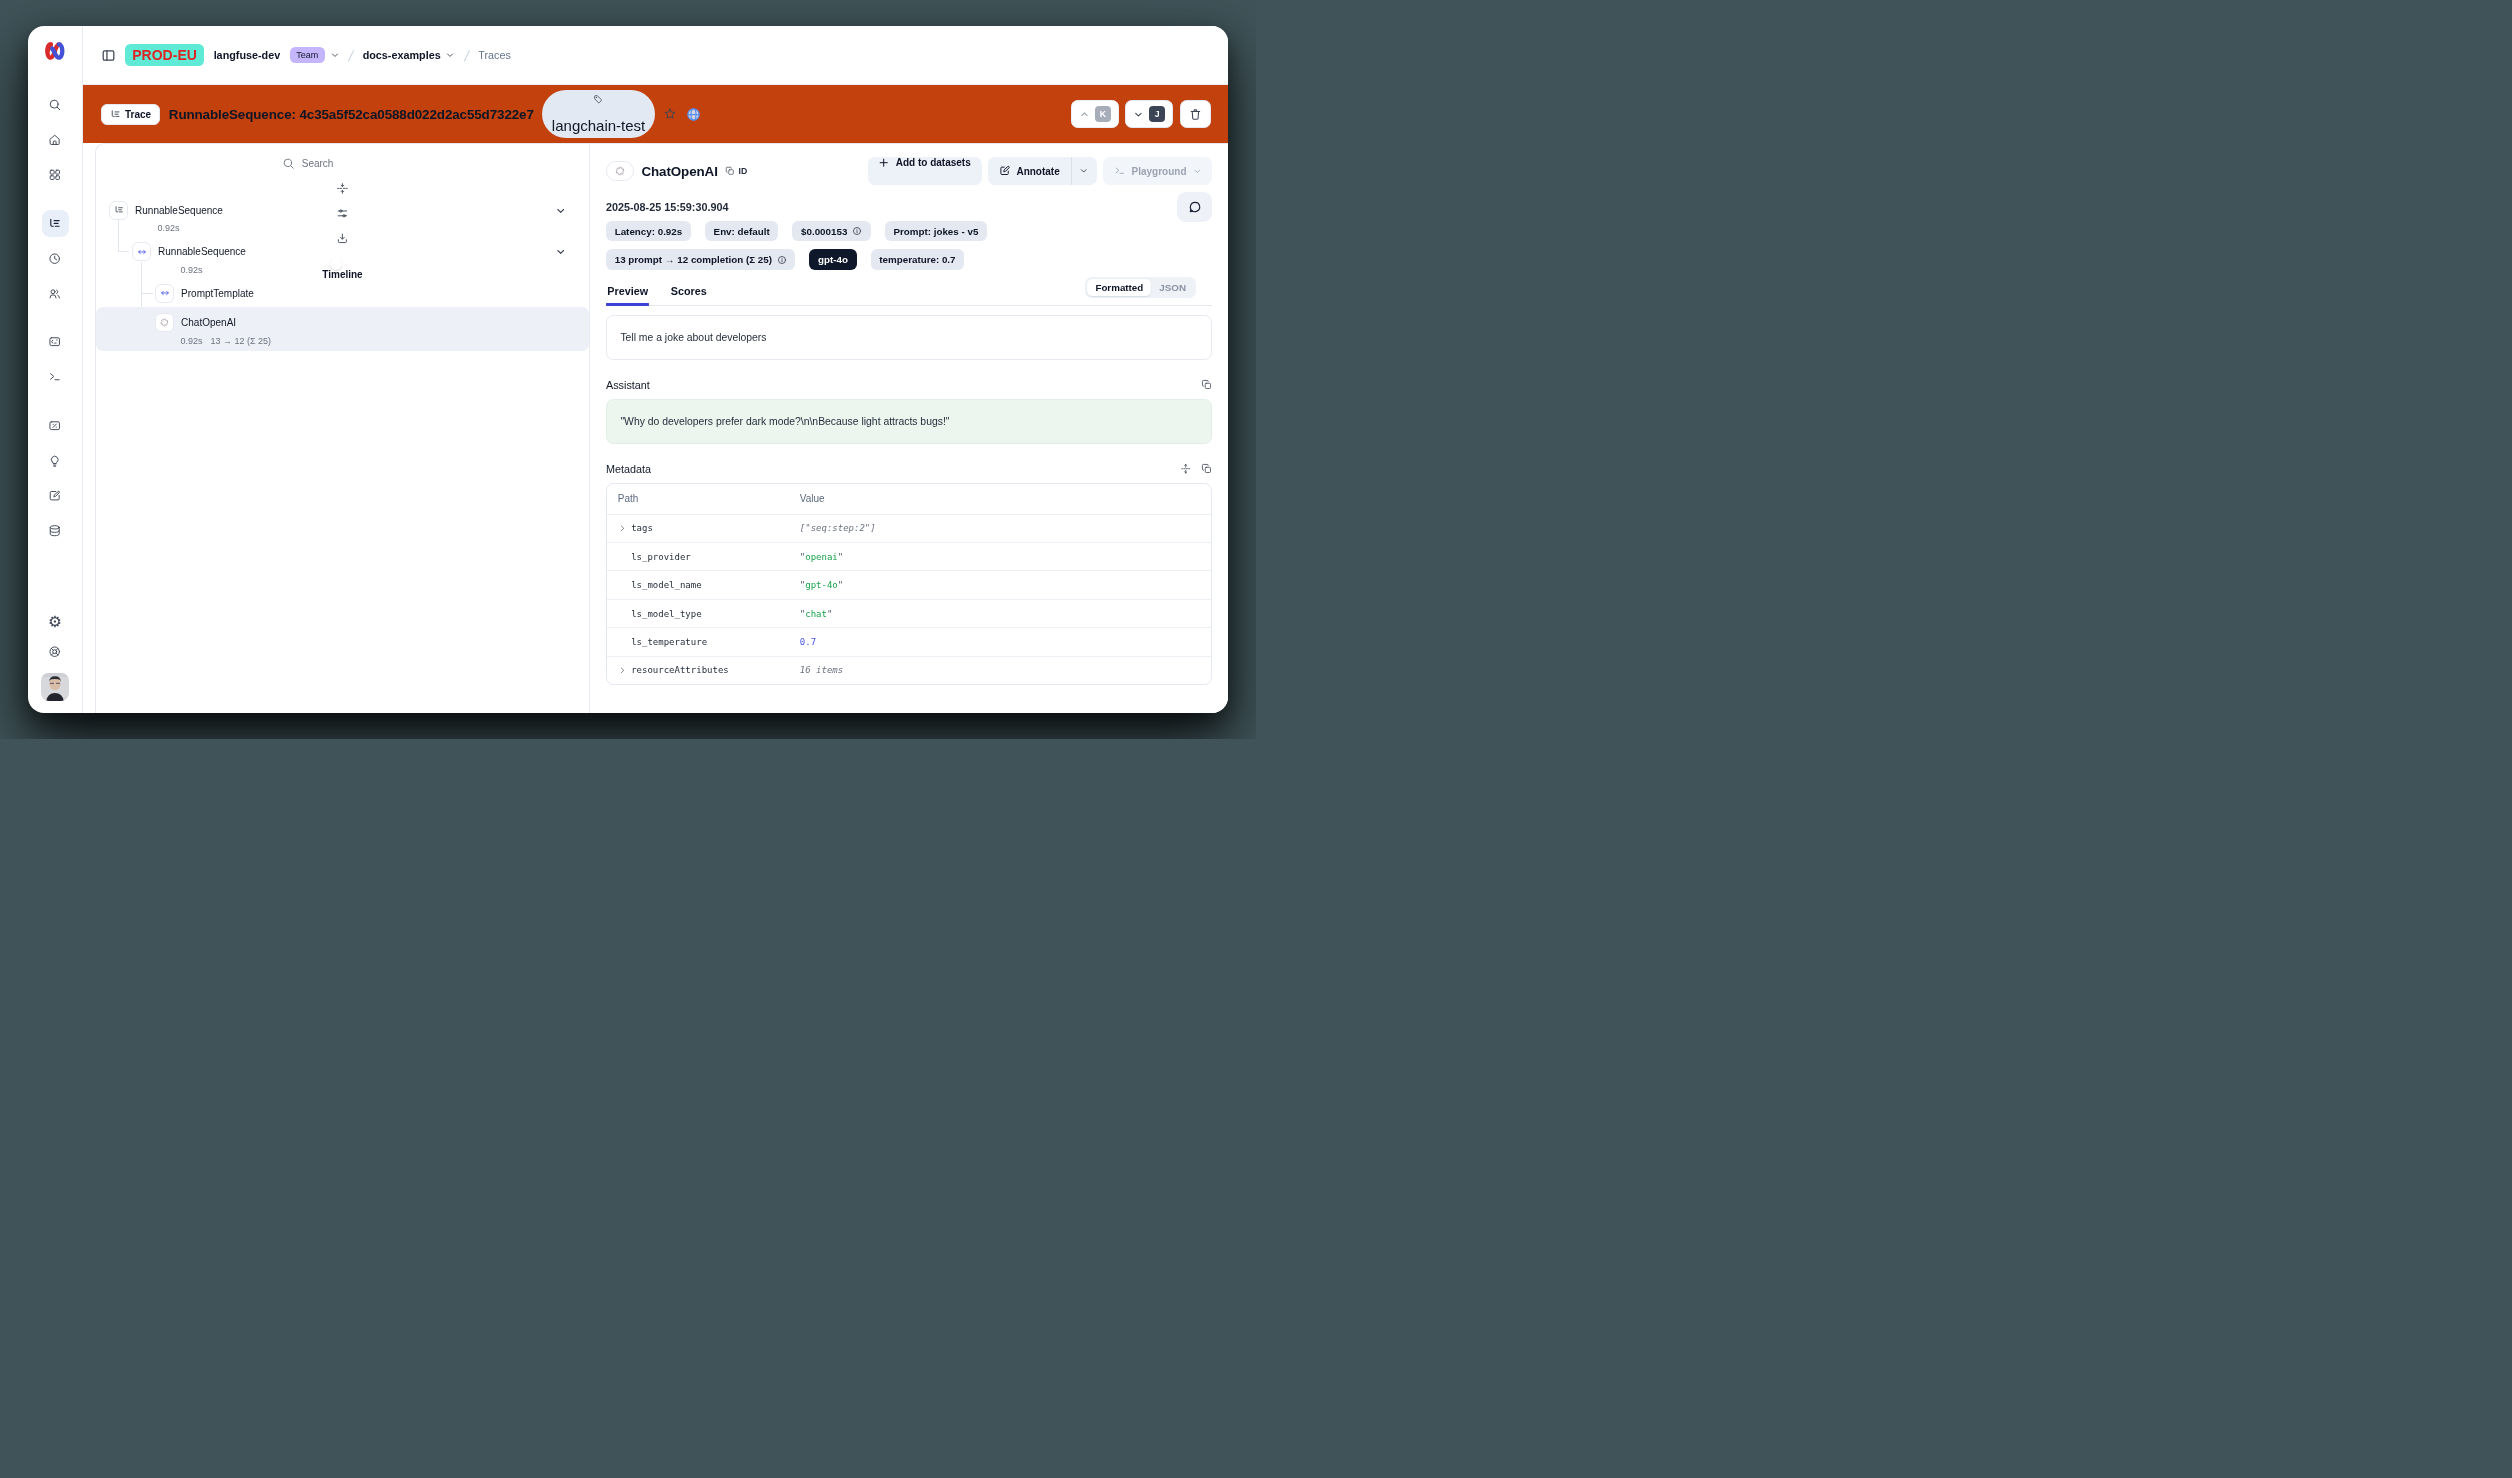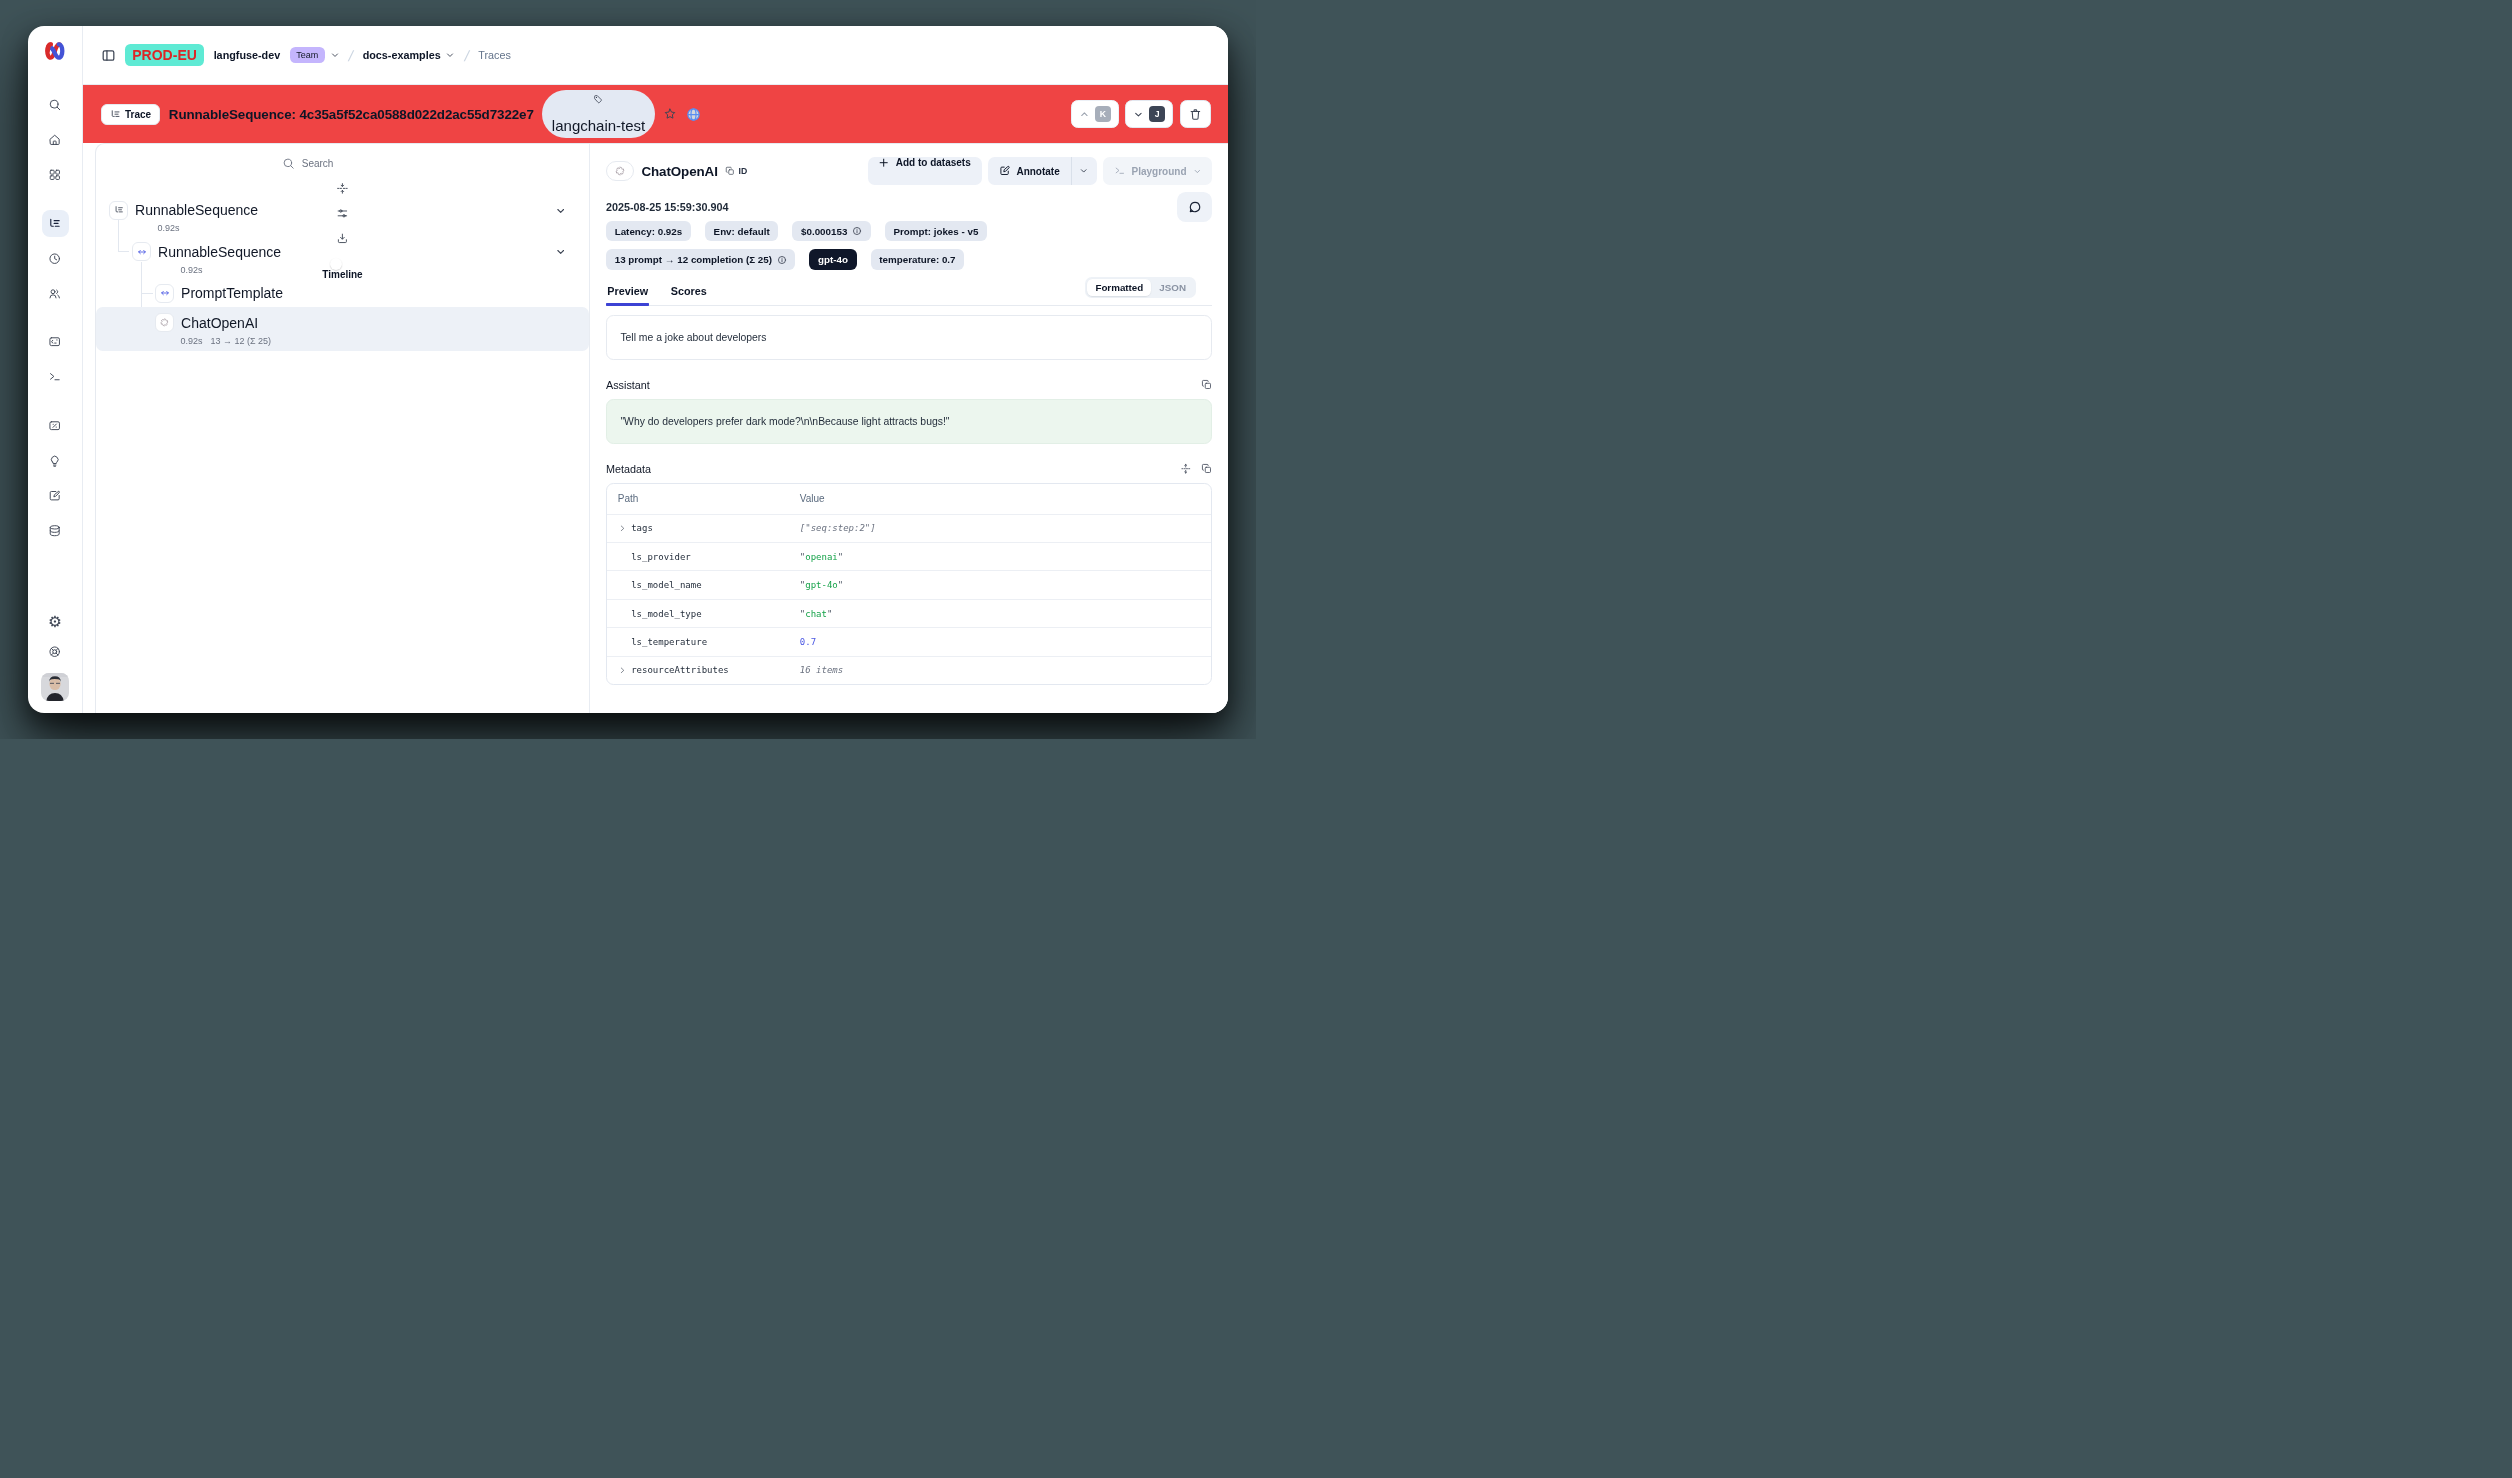--- a/index.html
+++ b/index.html
@@ -29,21 +29,21 @@
 
   .crumbbar { height:59px; flex:0 0 59px; border-bottom:0.7px solid #e8ecf2; display:flex; align-items:center;
               padding:0 17.5px; gap:9.4px; background:#fff; }
   .crumb-org { font-size:10.8px; font-weight:700; color:#0d1526; }
   .pill-soft { background:#c4b5fd; border-radius:5.4px; padding:3.4px 6.7px; font-size:9px; font-weight:500; color:#111827; }
   .pill-env { background:#5eead4; border-radius:5.4px; padding:3.4px 7.4px; font-size:14px; font-weight:700; color:#dc2626; }
   .crumb-slash { color:#cbd5e1; font-size:15px; font-weight:300; transform:skewX(-12deg); }
   .crumb-page { font-size:10.8px; font-weight:500; color:#64748b; }
   .crumb-group { display:flex; align-items:center; gap:4.7px; cursor:pointer; }
 
-  .tracebar { height:58px; flex:0 0 58px; background:#ef4444; display:flex; align-items:center; padding:0 17.5px; gap:8.7px; }
+  .tracebar { height:58px; flex:0 0 58px; background:#c2410c; display:flex; align-items:center; padding:0 17.5px; gap:8.7px; }
   .trace-badge { background:#fff; border:0.7px solid #e6eaf0; border-radius:6px; padding:4px 8px; display:flex;
                  align-items:center; gap:4.7px; font-size:10px; font-weight:600; color:#0d1526; }
   .trace-title { font-size:13.4px; font-weight:800; color:#0d1526; letter-spacing:-0.1px; white-space:nowrap; }
   .tag-pill { background:#e3e9f3; border-radius:672px; padding:4.7px 9.4px; display:flex; align-items:center; gap:11px;
               font-size:15px; font-weight:500; color:#111827; cursor:pointer;flex-direction:column; }
   .tracebar-right { margin-left:auto; display:flex; align-items:center; gap:6.7px; }
   .keybtn { height:28px; border-radius:6.7px; border:0.7px solid #e3e8f0; background:#fff; display:flex; align-items:center;
             gap:5.4px; padding:0 6.7px; cursor:pointer; }
   .keybtn.dim { border-color:#ecf0f6; }
   .keycap { width:16px; height:16px; border-radius:4px; color:#fff; font-size:8.7px; font-weight:700;
@@ -68,21 +68,21 @@
   .knob { position:absolute; left:1.3px; top:1.3px; width:12px; height:12px; border-radius:50%; background:#fff;
           box-shadow:0 0.7px 1.3px rgba(0,0,0,.2); }
   .toggle-label { font-size:10px; font-weight:600; color:#0d1526; }
 
   .tree { position:relative; margin-top:17.5px; }
   .guide { position:absolute; background:#e2e7ef; }
   .tnode-main { display:flex; align-items:center; gap:6.7px; height:20px; position:relative; z-index:2; }
   .tnode-sub { display:flex; gap:8px; font-size:9px; color:#6b7280; height:13.4px; align-items:center; margin:1.3px 0 6.7px 0; }
   .node-ic { width:19px; height:19px; flex:0 0 19px; border:0.7px solid #e6eaf0; border-radius:6px; background:#fff;
              display:flex; align-items:center; justify-content:center; }
-  .tnode-label { font-size:14px; font-weight:500; color:#111827; }
+  .tnode-label { font-size:10px; font-weight:500; color:#111827; }
   .tnode-chev { position:absolute; right:9.4px; cursor:pointer; }
   .ind1 { padding-left:23px; } .ind2 { padding-left:46px; }
   .sub1 { padding-left:48px; } .sub2 { padding-left:71px; } .sub3 { padding-left:71px; }
   .selrow { background:#edf1f7; border-radius:6.7px; margin:4px -13.4px 0; padding:5.4px 13.4px 4px; position:relative; z-index:0; }
   .selrow .tnode-sub { margin-bottom:0; }
 
   
   .detail { flex:1; padding:12px 16px 0; position:relative; min-width:0; }
   .dhead { display:flex; align-items:center; gap:7.4px; height:30px; }
   .obs-ic { width:28px; height:20px; border:0.7px solid #e6eaf0; border-radius:672px; display:flex; align-items:center;

